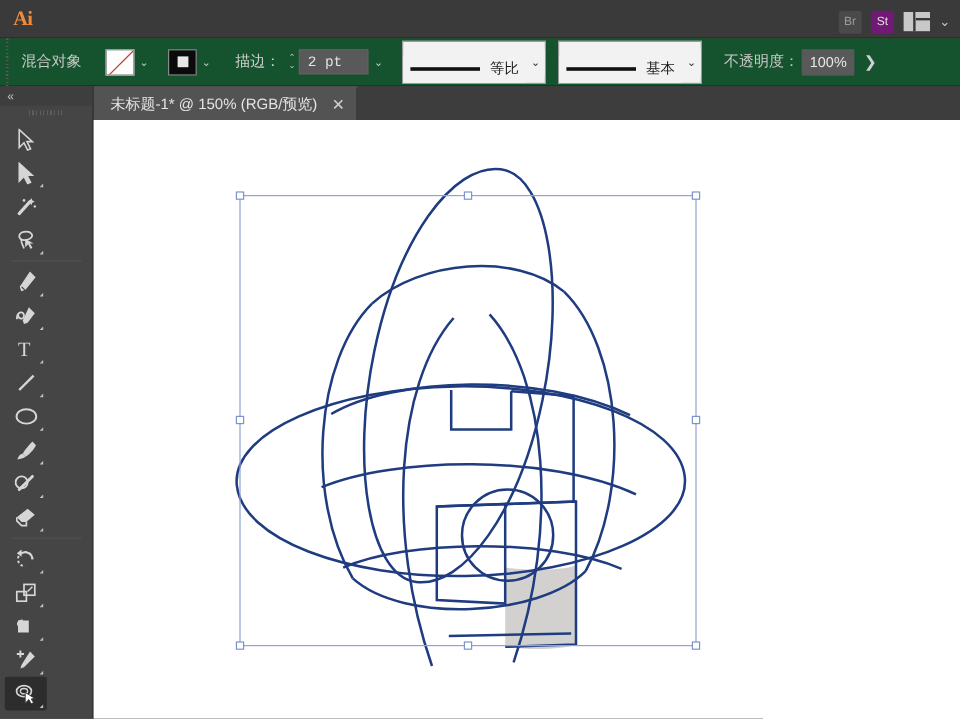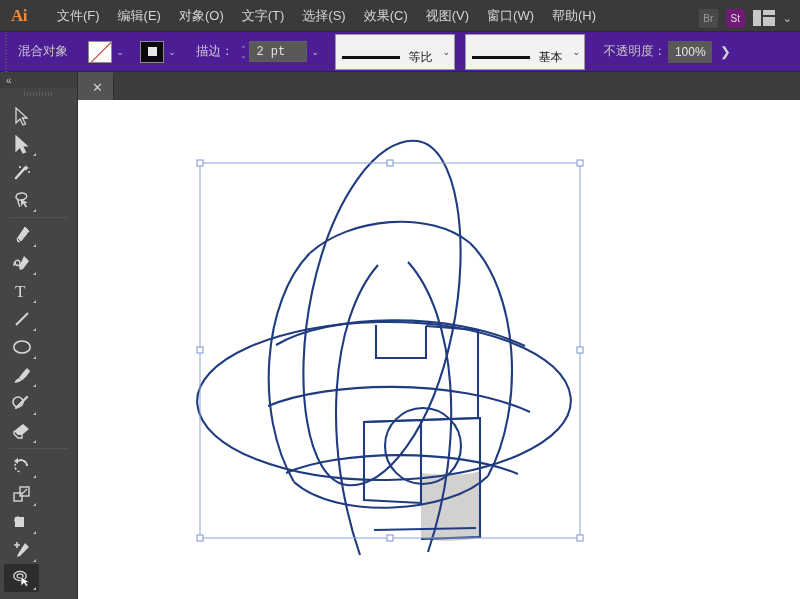--- a/index.html
+++ b/index.html
@@ -44,21 +44,21 @@
   .ws-icon { width: 22px; height: 16px; display: flex; }
   .ws-icon .c1 { width: 8px; height: 16px; background: #c8c8c8; }
   .ws-icon .c2 { width: 14px; height: 16px; background: #c8c8c8; border-left: 2px solid #3a3a3a;
                  display:flex; flex-direction:column; }
   .ws-icon .c2 i { display:block; height: 7px; background: #c8c8c8; border-bottom: 2px solid #3a3a3a;}
   .chev { color: #c8c8c8; font-size: 11px; padding-right: 2px; }
 
   
   .controlbar {
     position: absolute; left: 0; top: 32px; width: 800px; height: 40px;
-    background: #4c1d95;
+    background: #14532d;
     display: flex; align-items: center;
     border-bottom: 1px solid #2b2b2b;
   }
   .cb-grip {
     width: 8px; height: 40px;
     background: repeating-linear-gradient(to bottom, #5a5a5a 0 1px, transparent 1px 3px);
     background-position: center; background-size: 2px 100%; background-repeat: no-repeat;
     margin-left: 2px;
   }
   .cb-label {
@@ -158,31 +158,20 @@
   }
   .canvas-outer svg { position: absolute; left: 0; top: 0; }
 </style>
 </head>
 <body>
 
 <div id="app">
 
   <div class="menubar">
     <div class="ai-logo">Ai</div>
-    <div class="menu-items">
-      <div class="menu-item">文件(F)</div>
-      <div class="menu-item">编辑(E)</div>
-      <div class="menu-item">对象(O)</div>
-      <div class="menu-item">文字(T)</div>
-      <div class="menu-item">选择(S)</div>
-      <div class="menu-item">效果(C)</div>
-      <div class="menu-item">视图(V)</div>
-      <div class="menu-item">窗口(W)</div>
-      <div class="menu-item">帮助(H)</div>
-    </div>
     <div class="menubar-right">
       <div class="app-badge">Br</div>
       <div class="app-badge st">St</div>
       <div class="ws-icon">
         <div class="c1"></div>
         <div class="c2">
             <i></i>
           </div>
       </div>
       <div class="chev">⌄</div>
@@ -228,20 +217,21 @@
       <div class="dd-arrow">⌄</div>
     </div>
 
     <div class="cb-label" style="margin-left:10px;padding-right:2px;">不透明度：</div>
     <div class="opacity-field">100%</div>
     <div class="opacity-arrow">❯</div>
   </div>
 
   <div class="tabbar">
     <div class="doc-tab">
+      <span class="title">未标题-1* @ 150% (RGB/预览)</span>
       <span class="close">✕</span>
     </div>
   </div>
 
   <div class="toolbar">
     <div class="tb-collapse">«</div>
     <div class="tb-grip">
         <i></i>
       </div>
 

